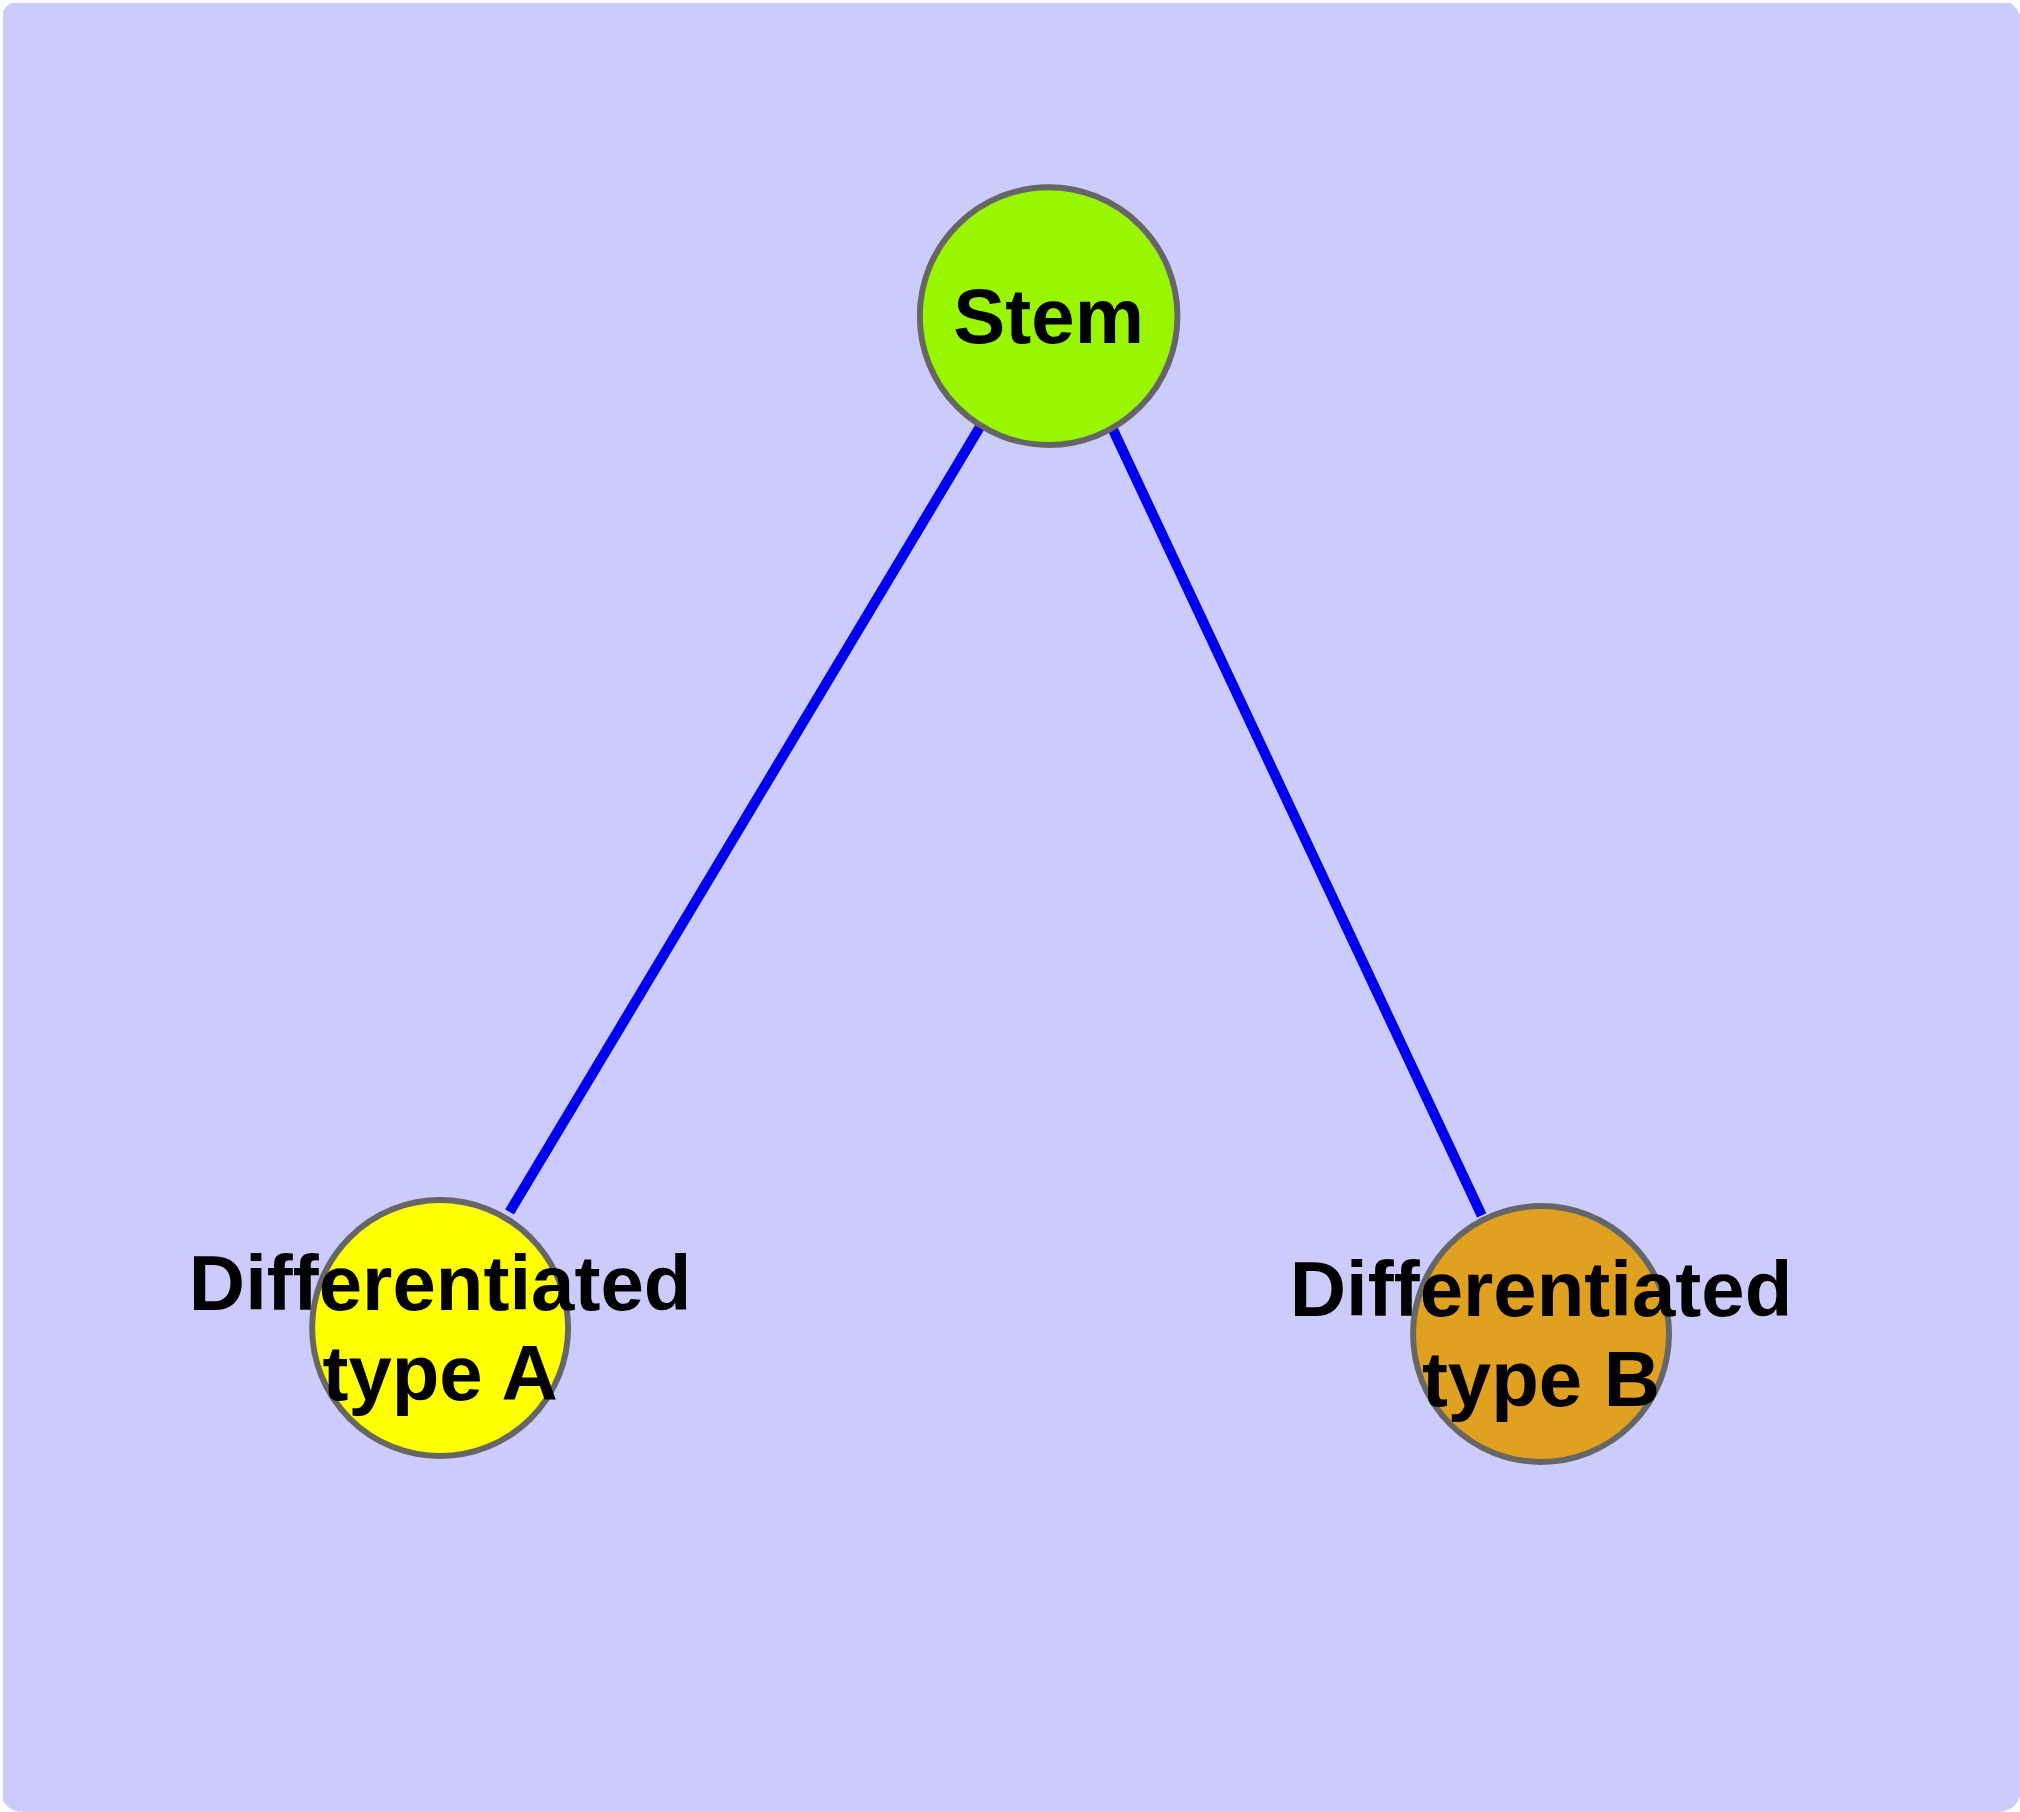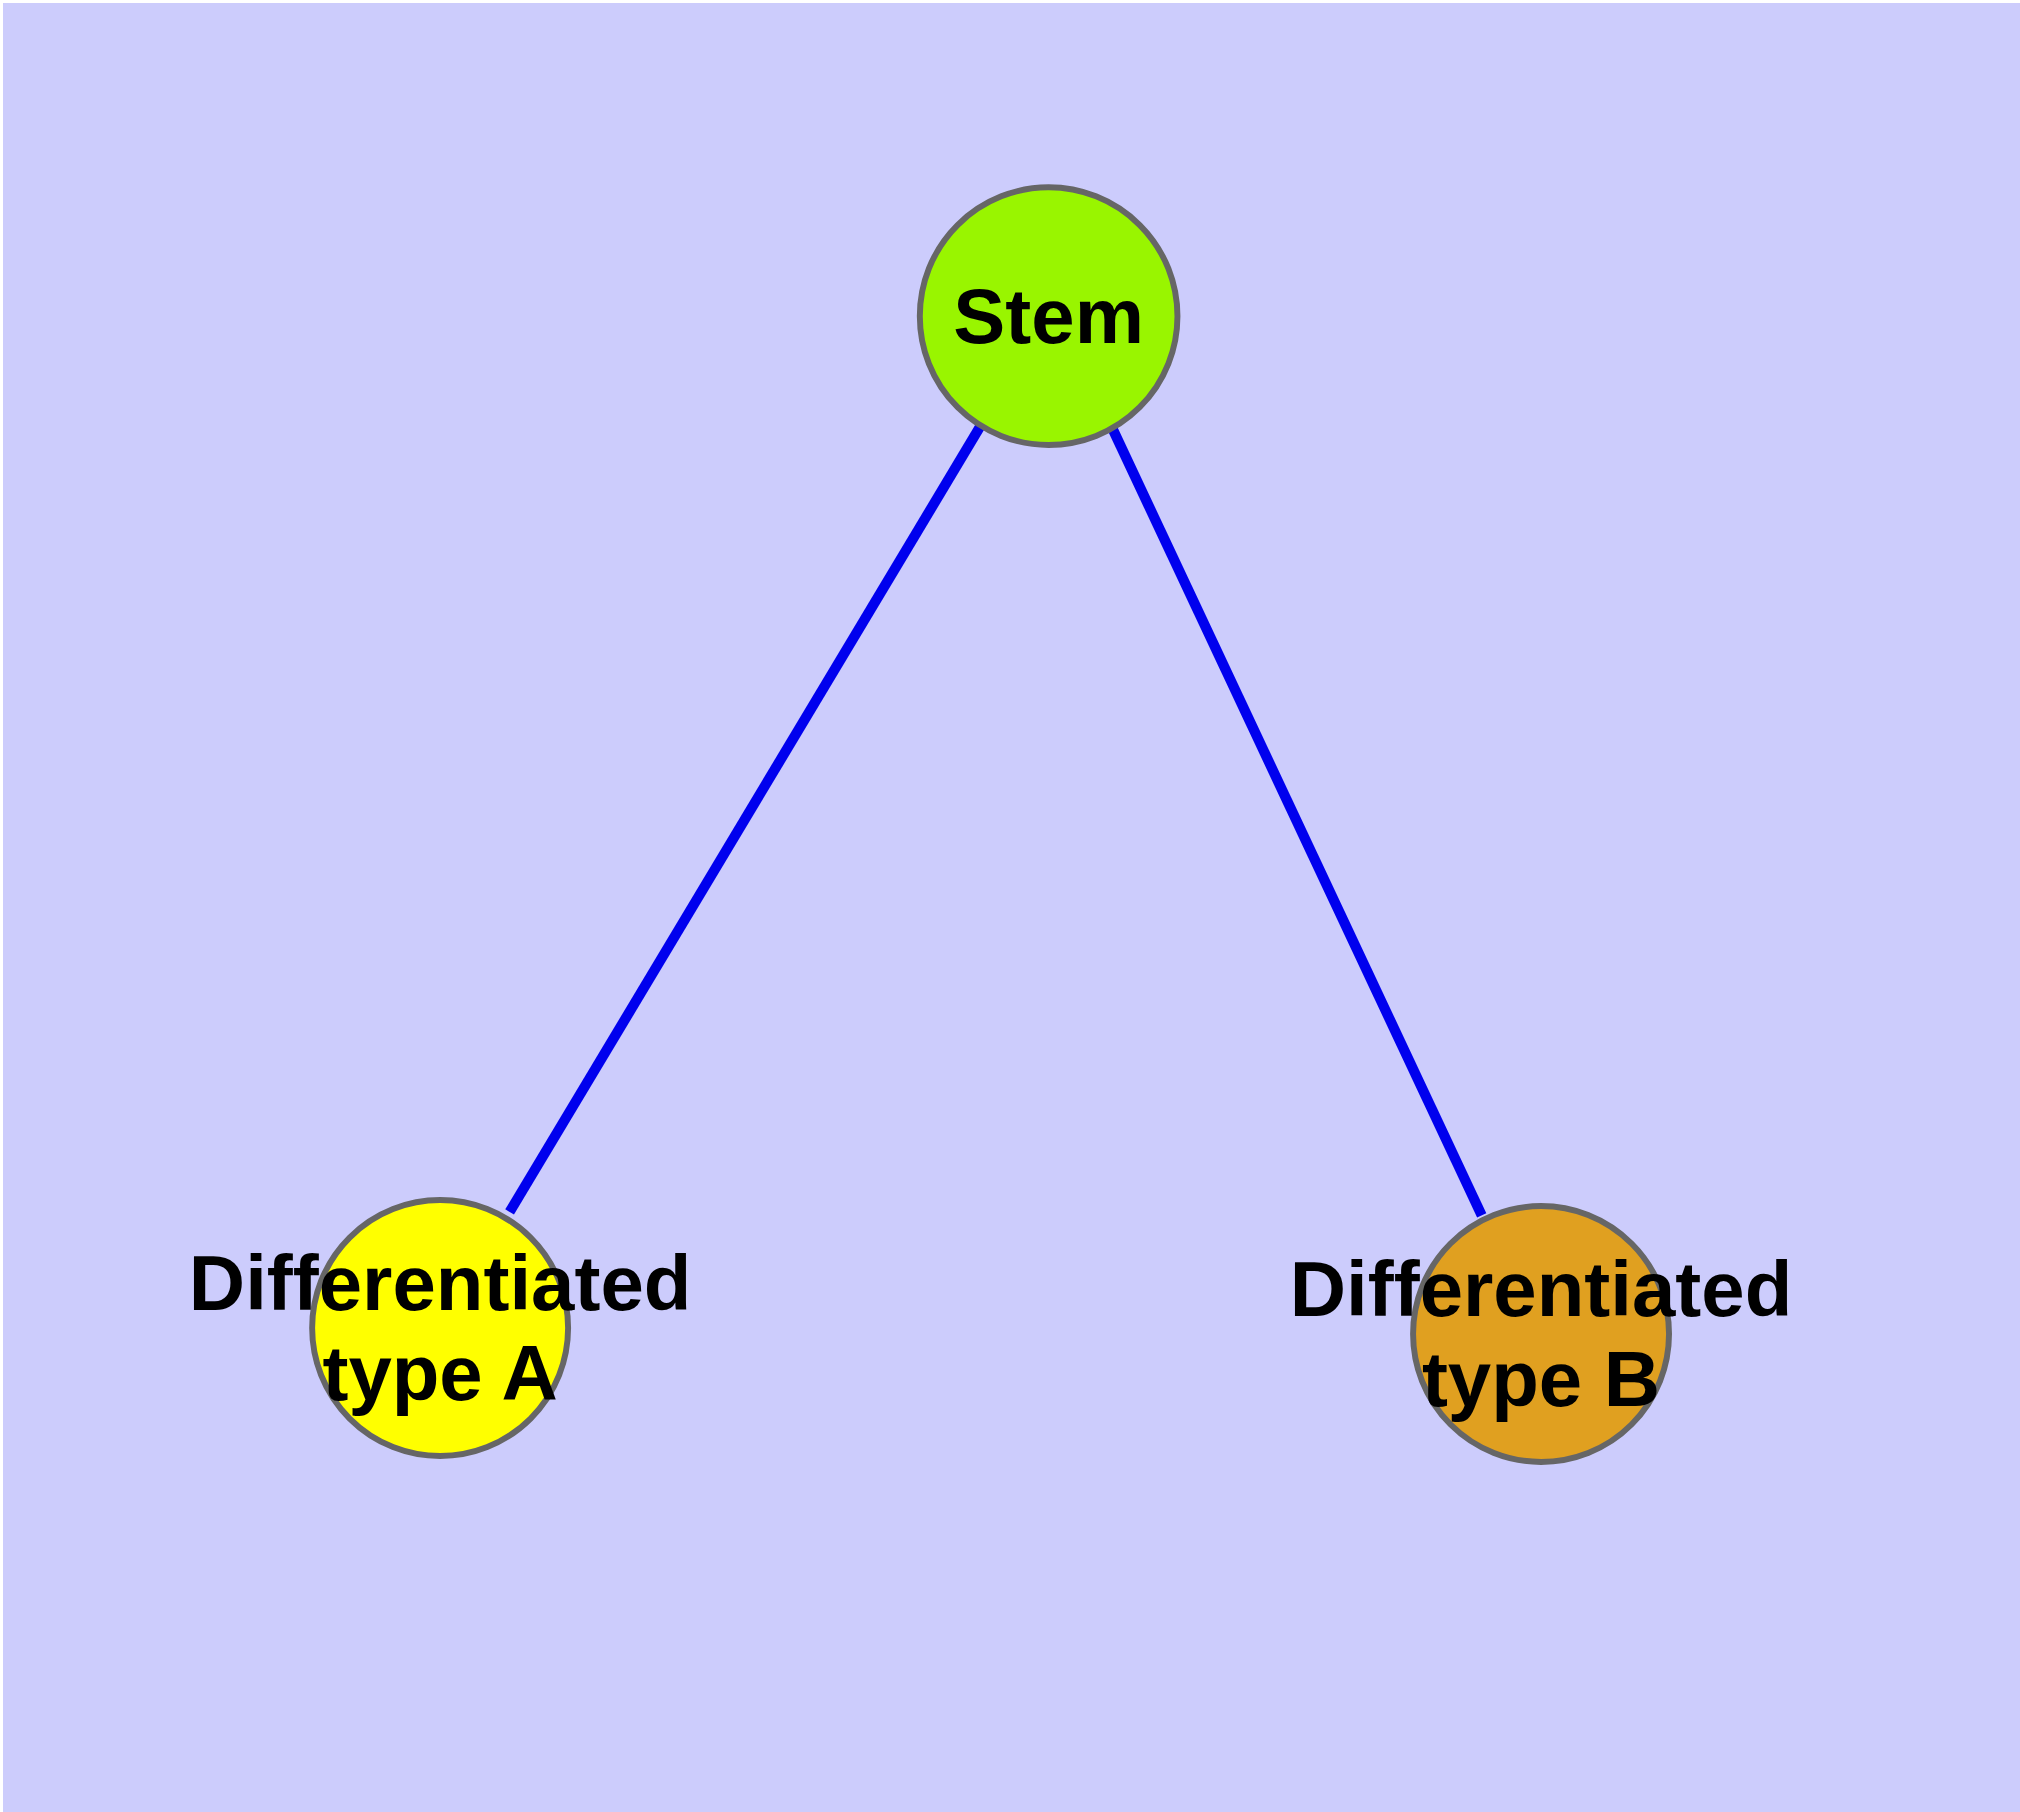--- a/index.html
+++ b/index.html
@@ -8,20 +8,21 @@
     padding: 0;
     background: #ffffff;
   }
   #canvas {
     position: relative;
     width: 2021px;
     height: 1812px;
     background: #ffffff;
     overflow: hidden;
     font-family: "Liberation Sans", "DejaVu Sans", sans-serif;
+    border-radius: 22px;
   }
   #plot-area {
     position: absolute;
     left: 3.4px;
     top: 3.4px;
     width: 2017px;
     height: 1809px;
     background: #ccccfc;
   }
   #graph-svg {

